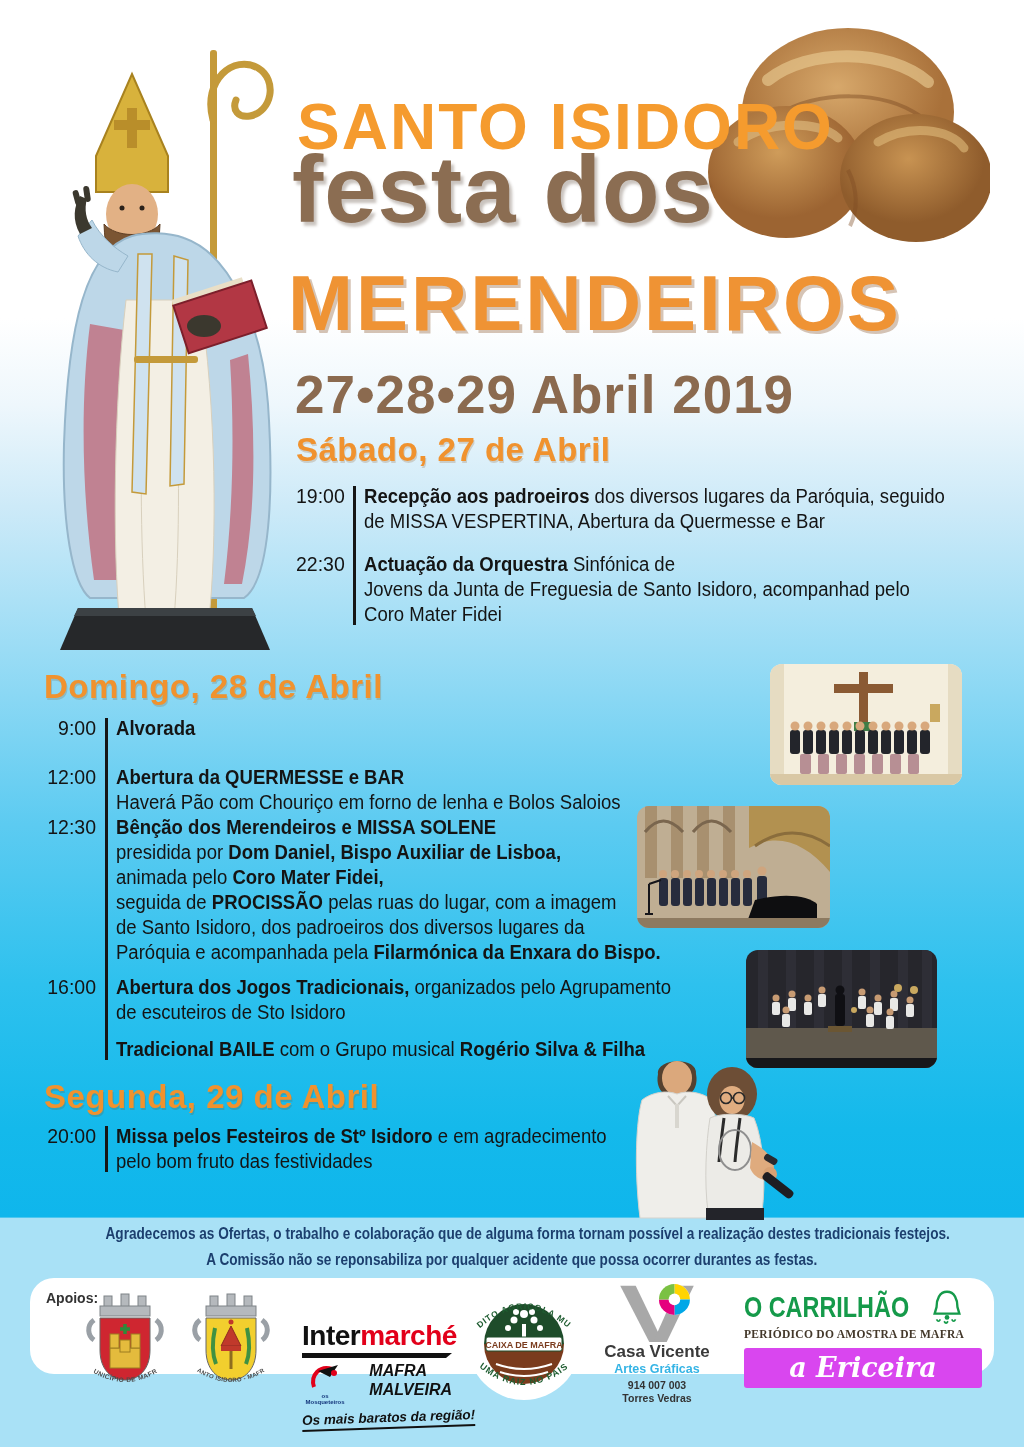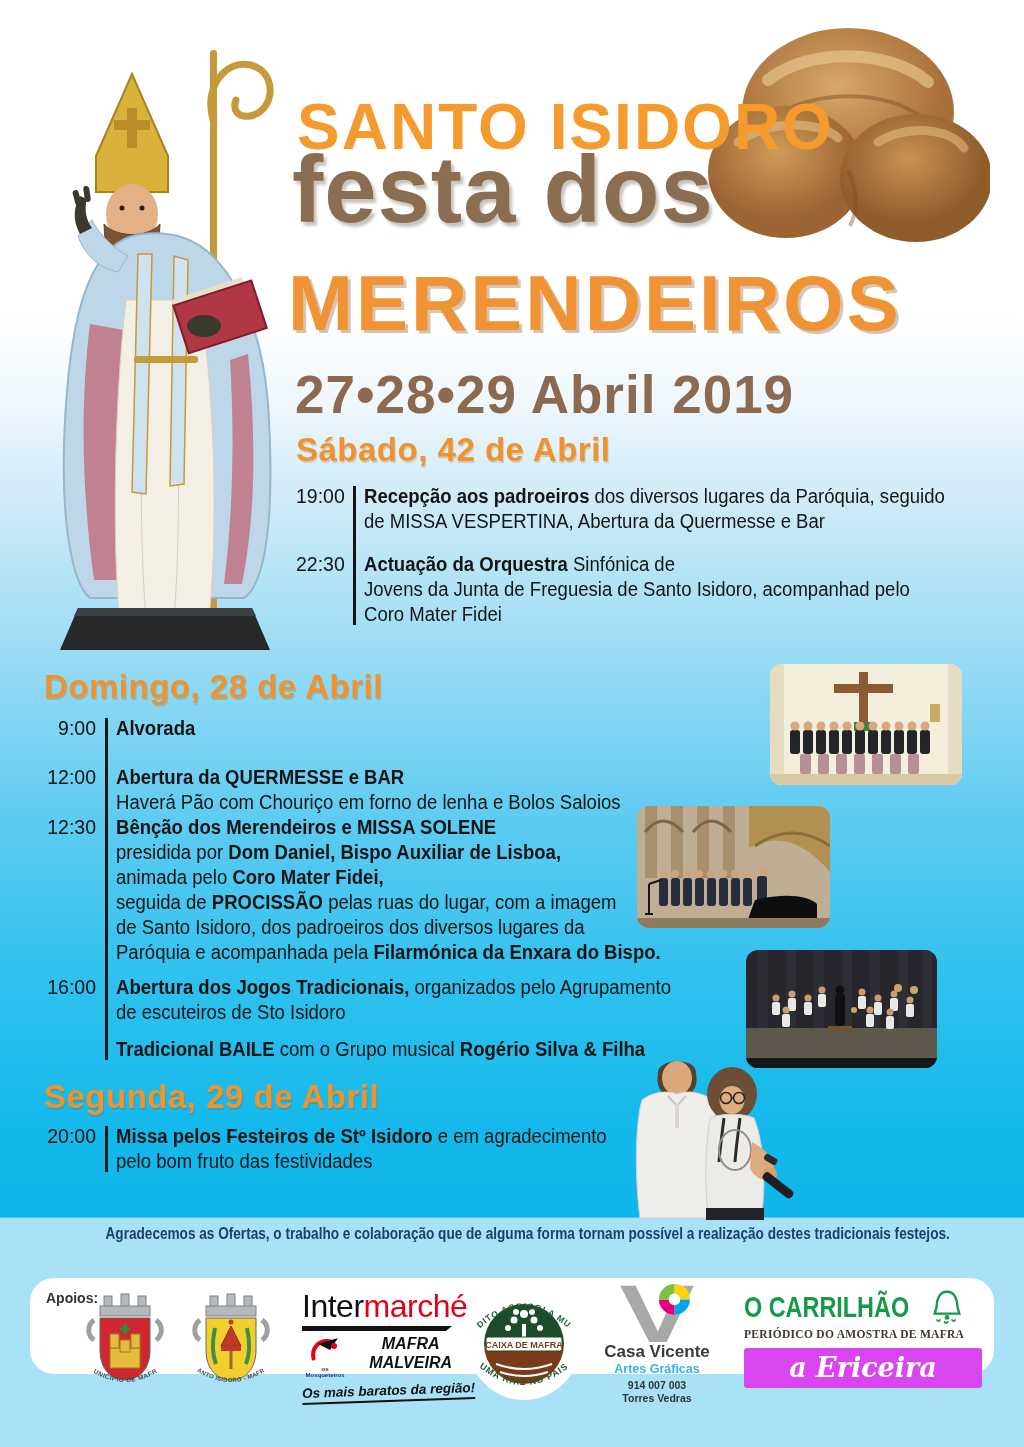--- a/index.html
+++ b/index.html
@@ -39,27 +39,27 @@
   .ph{position:absolute;border-radius:12px;overflow:hidden;}
   
   .notice{position:absolute;left:0;width:1024px;text-align:center;color:#1c3f6e;font-weight:700;}
   .notice span{display:inline-block;white-space:nowrap;transform:scaleX(.8);font-size:17px;line-height:24px;}
   
   .card{position:absolute;left:30px;top:1278px;width:964px;height:96px;background:#fff;border-radius:24px;}
   .apoios{position:absolute;left:16px;top:12px;font-size:14px;font-weight:700;color:#333;}
   .crest1{position:absolute;left:54px;top:12px;}
   .crest2{position:absolute;left:160px;top:12px;}
   .inter{position:absolute;left:272px;top:10px;width:150px;height:112px;}
-  .im-name{white-space:nowrap;font-size:32px;font-weight:400;letter-spacing:-.5px;}
+  .im-name{white-space:nowrap;font-size:28px;font-weight:700;letter-spacing:-.5px;margin-top:32px;}
   .im-inter{color:#111;}
   .im-marche{color:#e2001a;}
   .im-bar{height:5px;background:#111;margin-top:1px;clip-path:polygon(0 0,100% 0,96% 100%,0 100%);}
   .im-mid{display:flex;justify-content:space-between;align-items:flex-start;margin-top:3px;}
   .im-mosq{width:46px;text-align:center;font-size:6px;color:#13357b;font-weight:700;}
-  .im-city{text-align:center;font-style:italic;font-weight:700;font-size:16px;line-height:19px;color:#111;}
+  .im-city{text-align:left;font-style:italic;font-weight:700;font-size:16px;line-height:19px;color:#111;}
   .im-slogan{margin-top:5px;font-size:13.5px;font-weight:700;font-style:italic;color:#111;
     border-bottom:2px solid #111;transform:rotate(-2deg);padding-bottom:2px;white-space:nowrap;display:inline-block;}
   .credito{position:absolute;left:436px;top:6px;}
   .casa{position:absolute;left:566px;top:4px;width:122px;height:124px;text-align:center;}
   .casa-name{font-size:17px;font-weight:600;color:#3a3a3a;margin-top:-4px;}
   .casa-sub{font-size:12.5px;color:#35b4e5;font-weight:700;}
   .casa-phone,.casa-city{font-size:10.5px;font-weight:700;color:#333;line-height:13px;}
   .casa-phone{margin-top:3px;}
   .carril{position:absolute;left:714px;top:10px;width:244px;height:110px;}
   .car-row{display:flex;align-items:center;}
@@ -128,21 +128,21 @@
     <ellipse cx="218" cy="158" rx="76" ry="64" fill="url(#g3)"></ellipse>
     <path d="M180,122 C210,104 252,108 266,128" stroke="#e0ba7c" stroke-width="9" fill="none" opacity=".6" stroke-linecap="round"></path>
     <path d="M150,150 C160,170 160,190 152,206" stroke="#7c4c24" stroke-width="4" fill="none" opacity=".4"></path>
   </svg>
 
   <div class="abs t-santo">SANTO ISIDORO</div>
   <div class="abs t-festa">festa dos</div>
   <div class="abs t-meren">MERENDEIROS</div>
   <div class="abs t-date">27•28•29  Abril 2019</div>
 
-  <div class="day-h h-sab">Sábado, 42 de Abril</div>
+  <div class="day-h h-sab">Sábado, 27 de Abril</div>
   <div class="day-h h-dom">Domingo, 28 de Abril</div>
   <div class="day-h h-seg">Segunda, 29 de Abril</div>
 
   <div class="sched sab">
     <div class="vline"></div>
     <div class="row" style="margin-bottom:18px">
       <div class="time">19:00</div>
       <div class="txt">
         <div class="ln"><span class="b">Recepção aos padroeiros</span><span> dos diversos lugares da Paróquia, seguido</span></div>
         <div class="ln"><span>de MISSA VESPERTINA, Abertura da Quermesse e Bar</span></div>
@@ -363,20 +363,21 @@
     <path d="M130,92 C148,102 156,114 150,126 C144,134 132,128 128,118 Z" fill="#dfab7e"></path>
     <rect x="142" y="106" width="14" height="7" rx="3" fill="#2a2a2e" transform="rotate(30 149 109)"></rect>
     <circle cx="148" cy="124" r="7" fill="#d8a173"></circle>
     <g transform="rotate(38 150 130)">
         <rect x="140" y="126" width="36" height="9" rx="4" fill="#1e1e22"></rect>
       </g>
     <rect x="84" y="158" width="58" height="12" fill="#23242a"></rect>
   </svg>
 
   <div class="notice" style="top:1222px"><span>Agradecemos as Ofertas, o trabalho e colaboração que de alguma forma tornam possível a realização destes tradicionais festejos.</span></div>
+  <div class="notice" style="top:1248px"><span>A Comissão não se reponsabiliza por qualquer acidente que possa ocorrer durantes as festas.</span></div>
 
   <div class="card">
     <div class="apoios">Apoios:</div>
 
     <svg class="crest1" width="82" height="106" viewBox="0 0 82 106">
       <defs>
           <path id="rib1" d="M8,82 Q41,102 74,82"></path>
         </defs>
       <rect x="20" y="6" width="8" height="12" fill="#b5b9bd" stroke="#7e8387"></rect>
       <rect x="37" y="4" width="8" height="14" fill="#b5b9bd" stroke="#7e8387"></rect>

